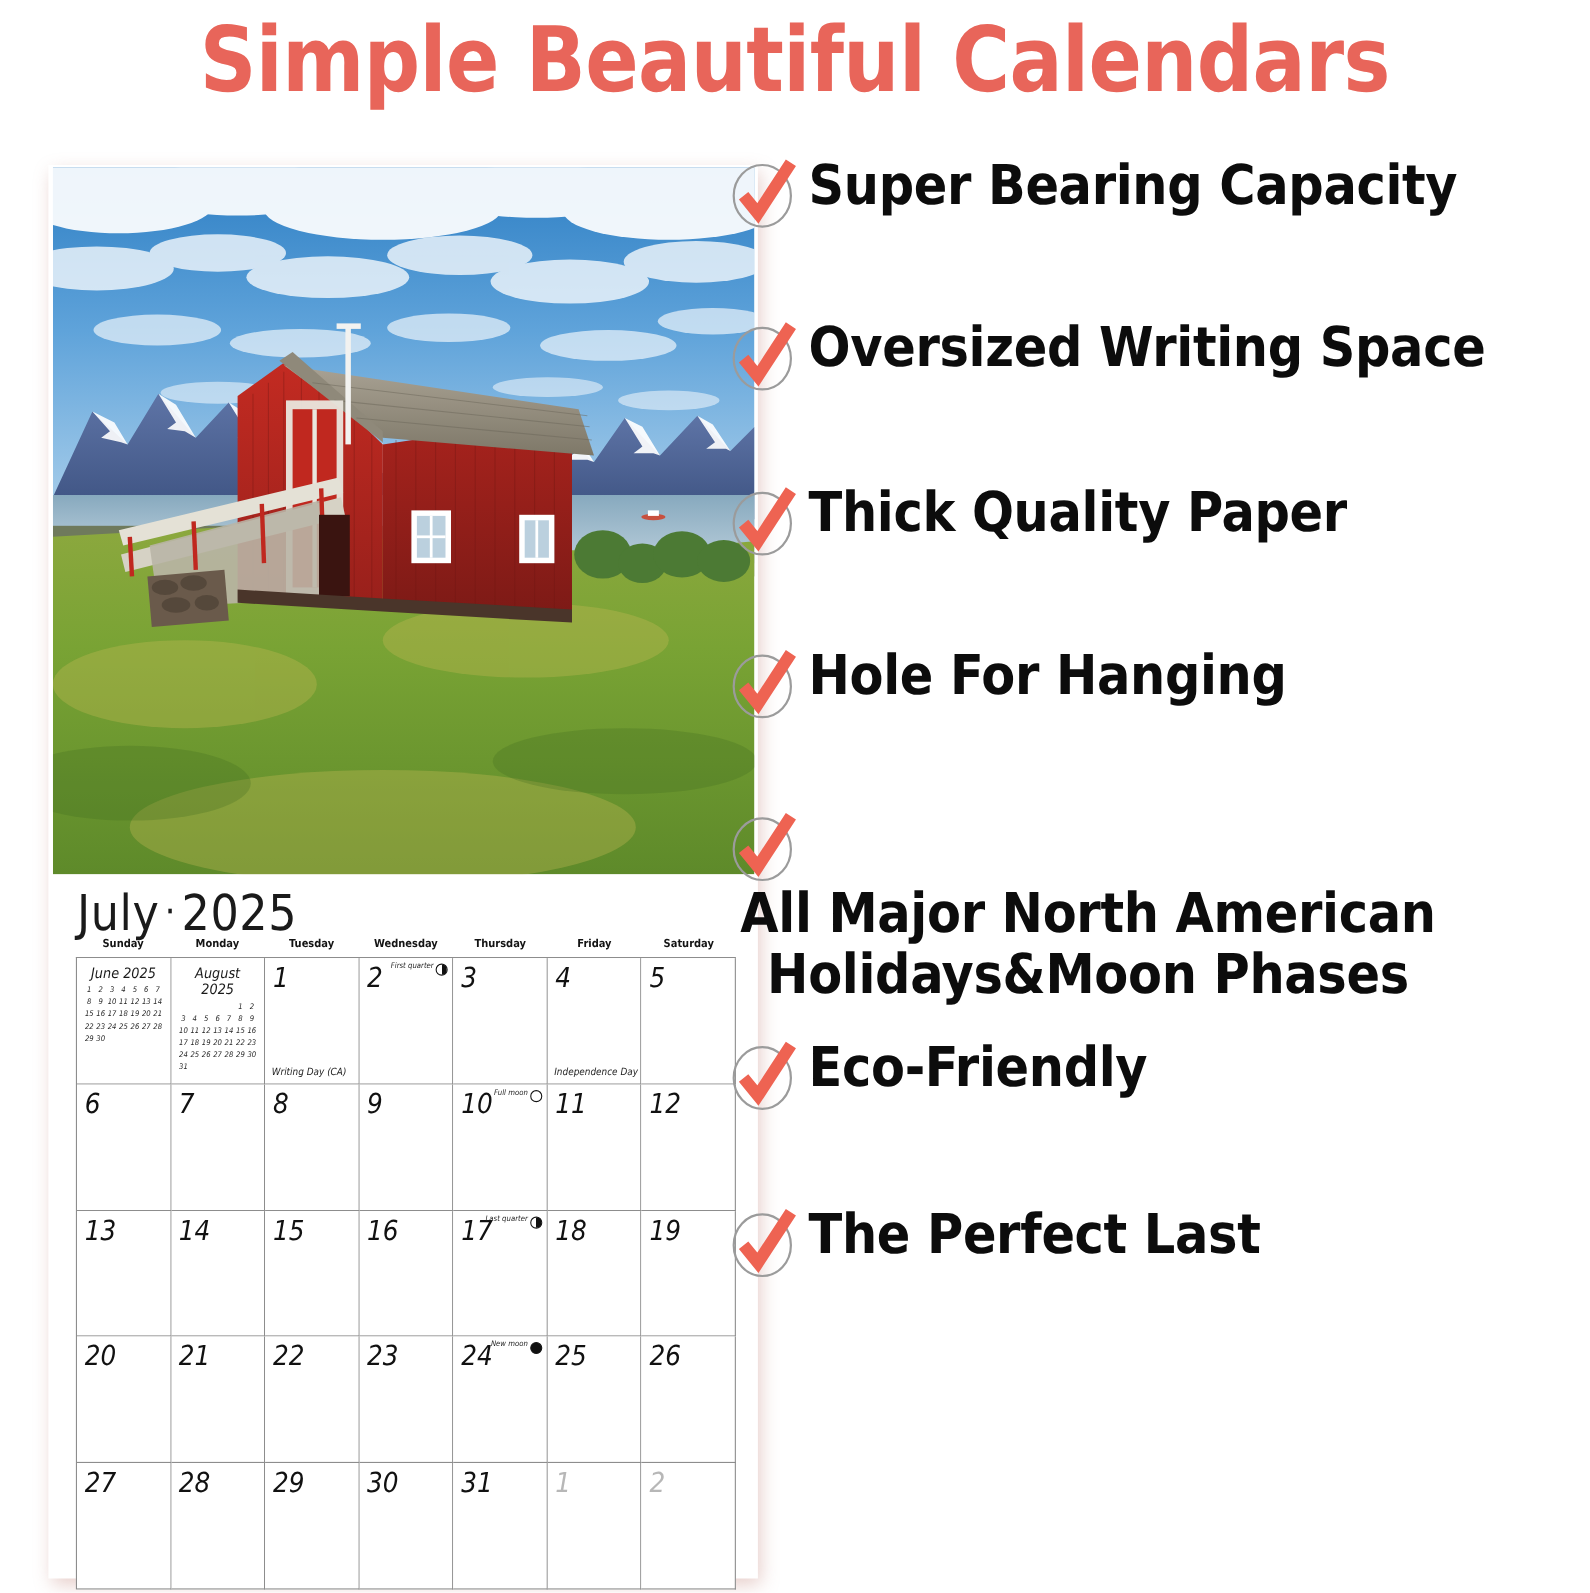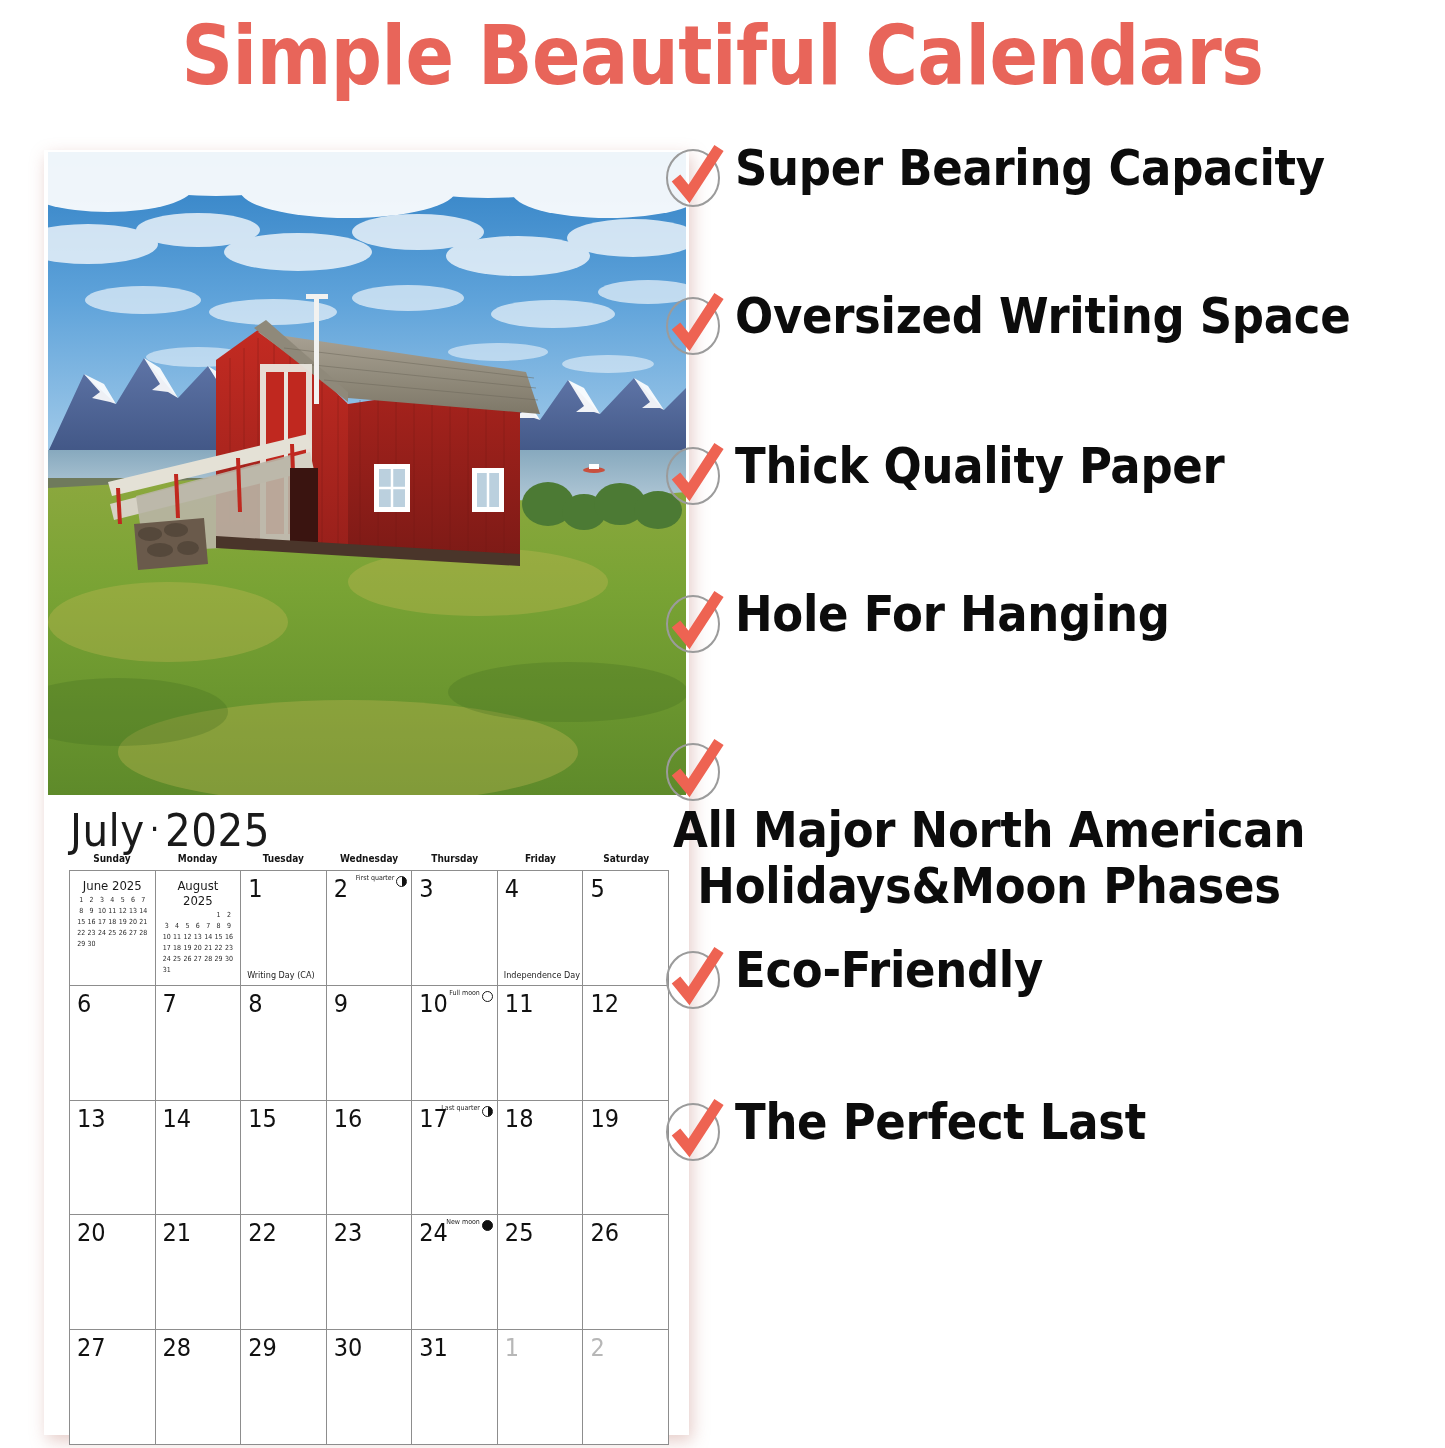--- a/index.html
+++ b/index.html
@@ -105,20 +105,21 @@
     border-top: 1.1px solid #8d8d8d;
     border-left: 1.1px solid #8d8d8d;
     background: #fff;
   }
   .cell {
     position: relative;
     border-right: 1.1px solid #8d8d8d;
     border-bottom: 1.1px solid #8d8d8d;
     overflow: hidden;
     background: #fff;
+    font-style: italic;
   }
   .daynum {
     position: absolute;
     left: 7px;
     top: 3px;
     font-family: "Liberation Sans Narrow", "DejaVu Sans Condensed", "Liberation Sans", sans-serif;
     font-weight: 400;
     font-size: 25px;
     line-height: 29px;
     color: #111;

